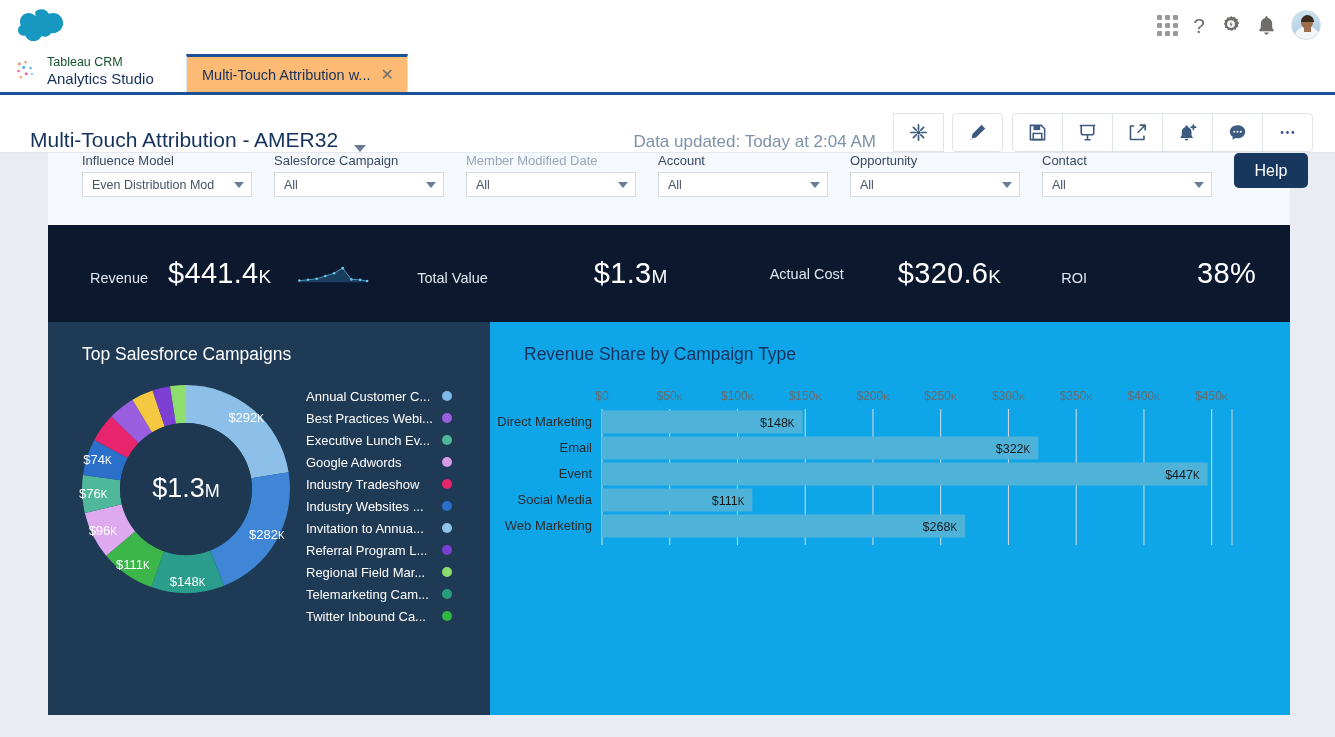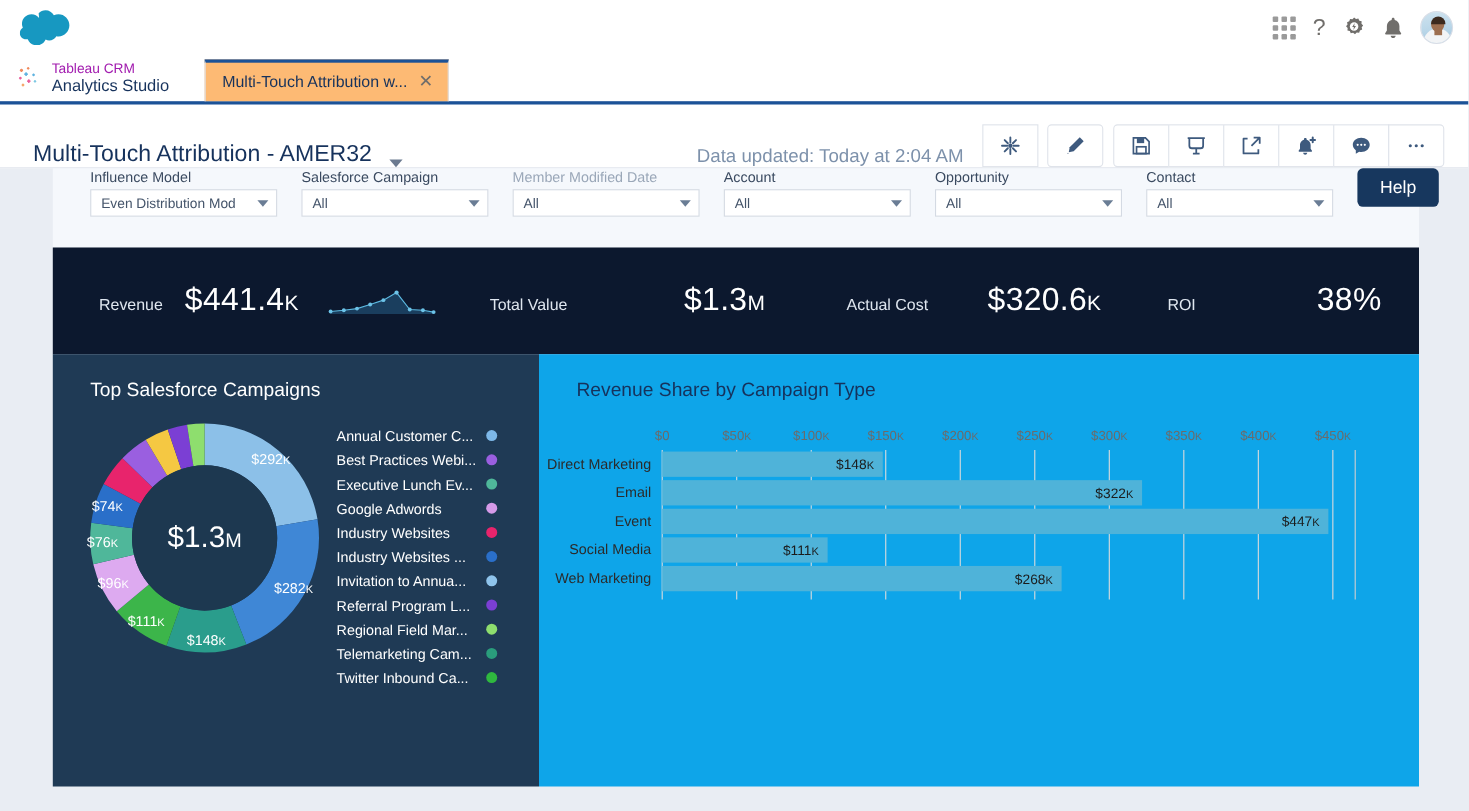--- a/index.html
+++ b/index.html
@@ -47,21 +47,21 @@
     display: flex; align-items: stretch;
     border-bottom: 3px solid #1b5297;
     position: relative;
   }
   .app-brand {
     display: flex; align-items: center; gap: 9px;
     padding: 0 16px 0 16px; min-width: 186px;
   }
   .app-logo { width: 22px; height: 22px; position: relative; flex: 0 0 auto; }
   .app-names { line-height: 1.18; }
-  .app-names .l1 { font-size: 12.5px; color: #a21caf; }
+  .app-names .l1 { font-size: 12.5px; color: #14532d; }
   .app-names .l2 { font-size: 15px; color: #16325c; }
   .dtab {
     align-self: flex-end;
     height: 38px; min-width: 205px;
     background: #fdba74;
     border-top: 3px solid #1b5297;
     border-left: 1px solid #dfe3ea; border-right: 1px solid #dfe3ea;
     display: flex; align-items: center; gap: 10px;
     padding: 0 13px 0 15px;
     position: relative;
@@ -389,21 +389,21 @@
             <circle cx="113" cy="8" r="3.4"></circle>
         <circle cx="134" cy="35" r="3.1"></circle>
             <circle cx="155" cy="36" r="3.1"></circle>
             <circle cx="172" cy="39" r="3.1"></circle>
       </g>
     </svg>
     <div class="kpi" style="margin-left:48px;">
       <span class="kpi-label">Total Value</span>
       <span class="kpi-value" style="margin-left:106px;"><span>$1.3</span><span class="sfx">M</span></span>
     </div>
-    <div class="kpi" style="margin-left:74px;">
+    <div class="kpi" style="margin-left:102px;align-items:center;">
       <span class="kpi-label">Actual Cost</span>
       <span class="kpi-value" style="margin-left:54px;"><span>$320.6</span><span class="sfx">K</span></span>
     </div>
     <div class="kpi" style="margin-left:60px;">
       <span class="kpi-label">ROI</span>
       <span class="kpi-value" style="margin-left:110px;"><span>38%</span><span class="sfx"></span></span>
     </div>
   </div>
 
   <div class="panels">
@@ -449,21 +449,21 @@
               </div>
               <div class="legend-row">
                 <span class="legend-text">Executive Lunch Ev...</span>
                 <span class="legend-dot" style="background: rgb(79, 183, 154);"></span>
               </div>
               <div class="legend-row">
                 <span class="legend-text">Google Adwords</span>
                 <span class="legend-dot" style="background: rgb(213, 154, 232);"></span>
               </div>
               <div class="legend-row">
-                <span class="legend-text">Industry Websites</span>
+                <span class="legend-text">Industry Tradeshow</span>
                 <span class="legend-dot" style="background: rgb(232, 36, 108);"></span>
               </div>
               <div class="legend-row">
                 <span class="legend-text">Industry Websites ...</span>
                 <span class="legend-dot" style="background: rgb(42, 111, 201);"></span>
               </div>
               <div class="legend-row">
                 <span class="legend-text">Invitation to Annua...</span>
                 <span class="legend-dot" style="background: rgb(143, 196, 236);"></span>
               </div>

